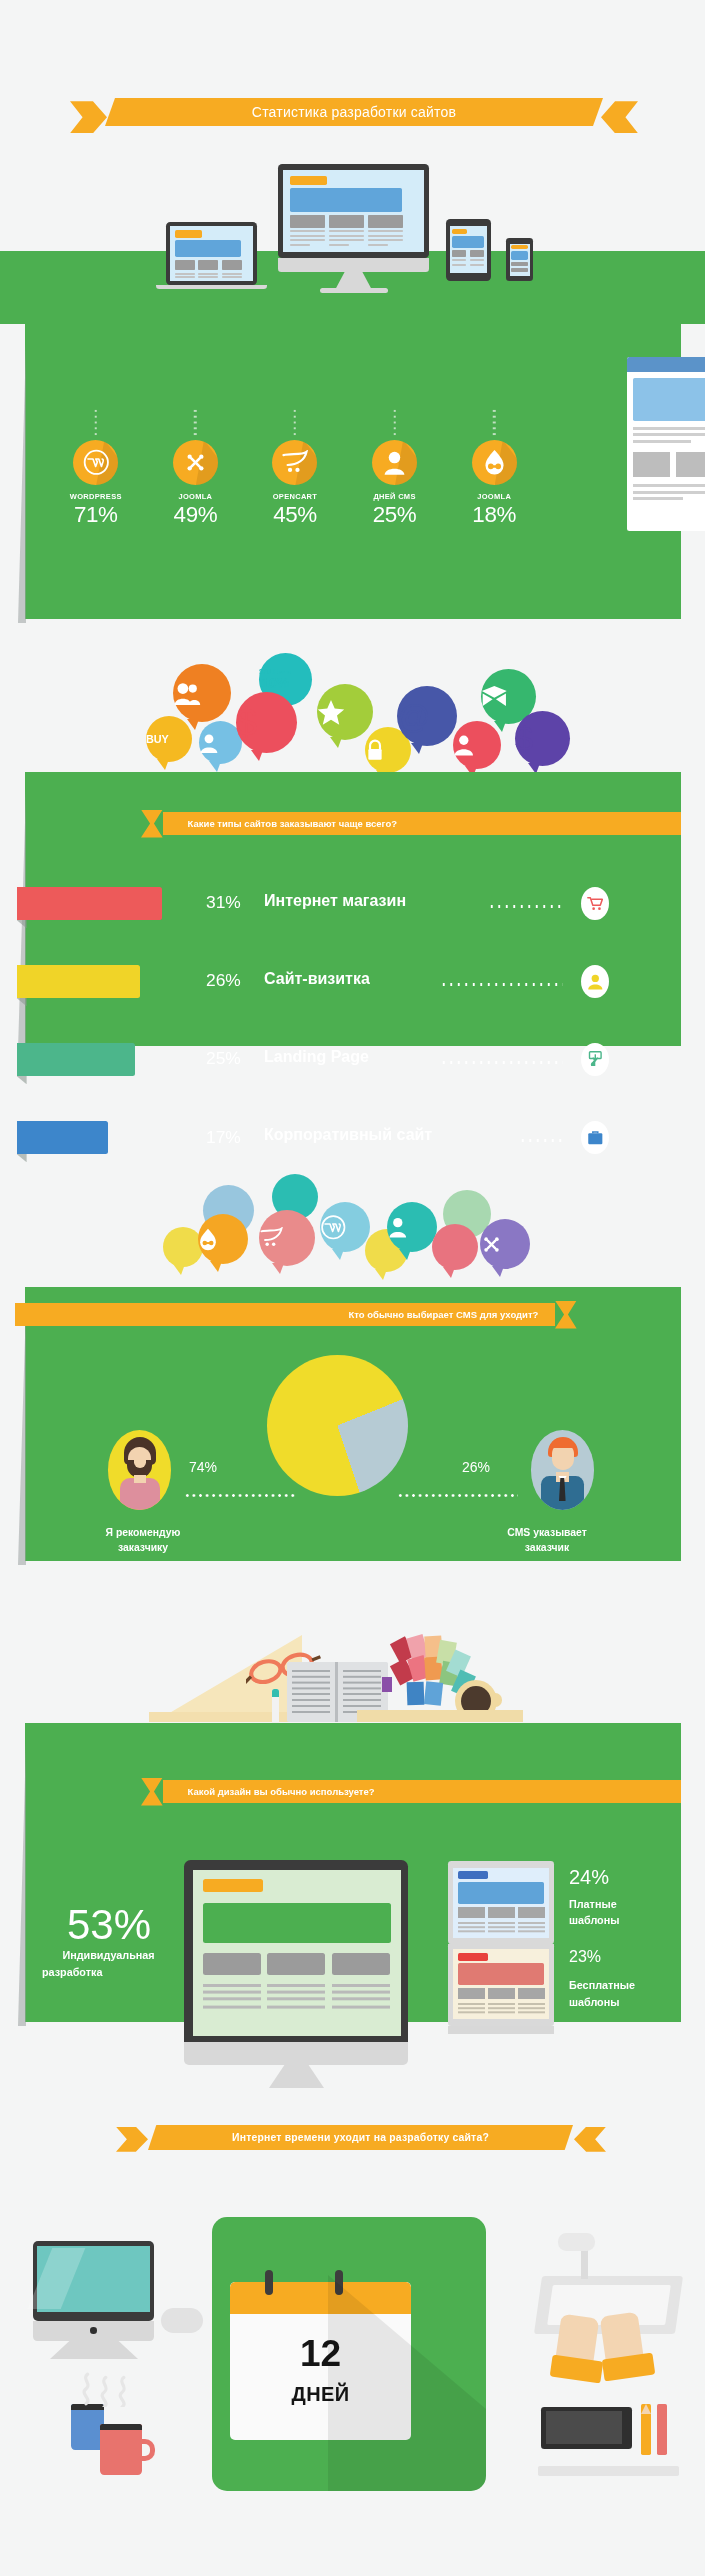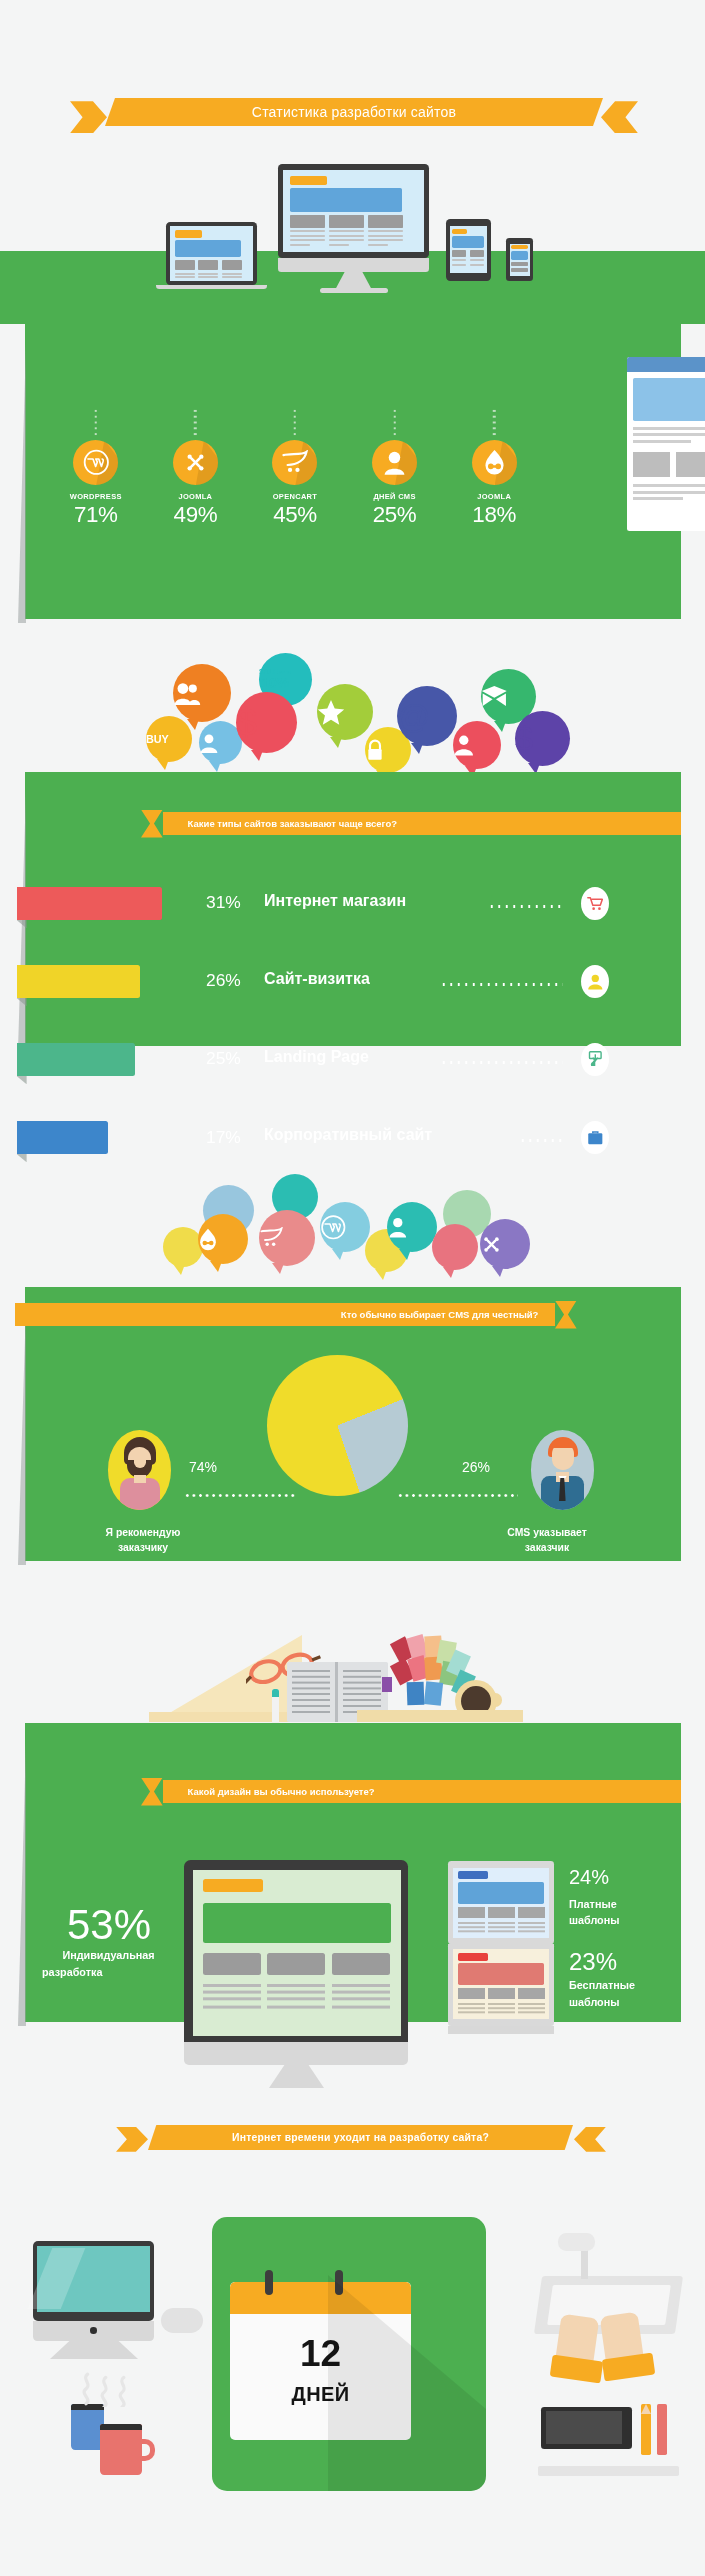--- a/index.html
+++ b/index.html
@@ -495,21 +495,21 @@
           <circle cx="8" cy="22" r="2.4" fill="#fff" stroke="none"></circle>
           <circle cx="22" cy="22" r="2.4" fill="#fff" stroke="none"></circle>
         </svg>
       </div>
   </div>
 
   <div class="panel-green" style="left:25px;top:1287px;width:656px;height:274px;"></div>
   <div class="panel-shadow" style="left:18px;top:1295px;width:8.3px;height:270px;clip-path:polygon(100% 0,100% 100%,0 100%);"></div>
 
   <div class="sec-ribbon" style="left:15px;top:1303px;width:565px;">
-    <div class="body" style="width:540px;justify-content:flex-end;padding-right:16.6px;">Кто обычно выбирает CMS для честный?</div>
+    <div class="body" style="width:540px;justify-content:flex-end;padding-right:16.6px;">Кто обычно выбирает CMS для уходит?</div>
     <div class="notch" style="left:540px;top:-2.5px;clip-path:polygon(0 0,100% 0,60% 50%,100% 100%,0 100%,42% 50%);"></div>
   </div>
 
   <div class="avatar-oval" style="left:108px;top:1430px;background:#f0dc2a;">
     <div style="position:absolute;left:16px;top:6.6px;width:32px;height:28px;background:#4a3328;border-radius:16px 16px 5px 5px;"></div>
     <div style="position:absolute;left:20px;top:16.6px;width:23px;height:26.6px;background:#f2d3b0;border-radius:11.6px;"></div>
     <div style="position:absolute;left:19px;top:30px;width:25px;height:18px;background:#4a3328;border-radius:0 0 12.5px 12.5px;"></div>
     <div style="position:absolute;left:26px;top:30px;width:11.6px;height:7.5px;background:#f2d3b0;border-radius:0 0 5.8px 5.8px;"></div>
     <div style="position:absolute;left:11.6px;top:48px;width:40px;height:33px;background:#dd8f9d;border-radius:10px 10px 0 0;"></div>
     <div style="position:absolute;left:26px;top:45px;width:11.6px;height:8.3px;background:#f2d3b0;"></div>
@@ -628,21 +628,21 @@
     <div style="position:absolute;left:458px;top:1953px;width:30px;height:7.5px;background:#e8413c;border-radius:1.7px;"></div>
     <div style="position:absolute;left:458px;top:1963px;width:86px;height:21.6px;background:#e07a72;border-radius:1.7px;"></div>
     <div style="position:absolute;left:458px;top:1988px;width:26.6px;height:10.8px;background:#a6a6a6;"></div>
     <div style="position:absolute;left:488px;top:1988px;width:26.6px;height:10.8px;background:#a6a6a6;"></div>
     <div style="position:absolute;left:518px;top:1988px;width:26.6px;height:10.8px;background:#a6a6a6;"></div>
     <div style="position:absolute;left:458px;top:2003px;width:26.6px;height:1.7px;background:#c6c0ae;box-shadow:0 4.2px 0 #c6c0ae,0 8.3px 0 #c6c0ae;"></div>
     <div style="position:absolute;left:488px;top:2003px;width:26.6px;height:1.7px;background:#c6c0ae;box-shadow:0 4.2px 0 #c6c0ae,0 8.3px 0 #c6c0ae;"></div>
     <div style="position:absolute;left:518px;top:2003px;width:26.6px;height:1.7px;background:#c6c0ae;box-shadow:0 4.2px 0 #c6c0ae,0 8.3px 0 #c6c0ae;"></div>
     <div class="stand" style="left:448px;top:2026px;width:106px;height:8.3px;"></div>
   </div>
-  <div class="big-pct" style="left:569px;top:1948px;font-size:24px;">23%</div>
+  <div class="big-pct" style="left:569px;top:1948px;font-size:16px;">23%</div>
   <div class="small-label" style="left:569px;top:1979px;font-size:10.8px;">Бесплатные</div>
   <div class="small-label" style="left:569px;top:1996px;font-size:10.8px;">шаблоны</div>
 
   <div class="ribbon" style="left:116px;top:2125px;width:490px;height:25px;">
     <div class="tail-left" style="top:1.7px;width:32px;height:25px;"></div>
     <div class="rib-body" style="width:425px;height:25px;margin-left:32px;font-size:10.4px;clip-path:polygon(8.3px 0,100% 0,calc(100% - 8.3px) 100%,0 100%);">Интернет времени уходит на разработку сайта?</div>
     <div class="tail-right" style="top:1.7px;width:32px;height:25px;"></div>
   </div>
 
   <div>

